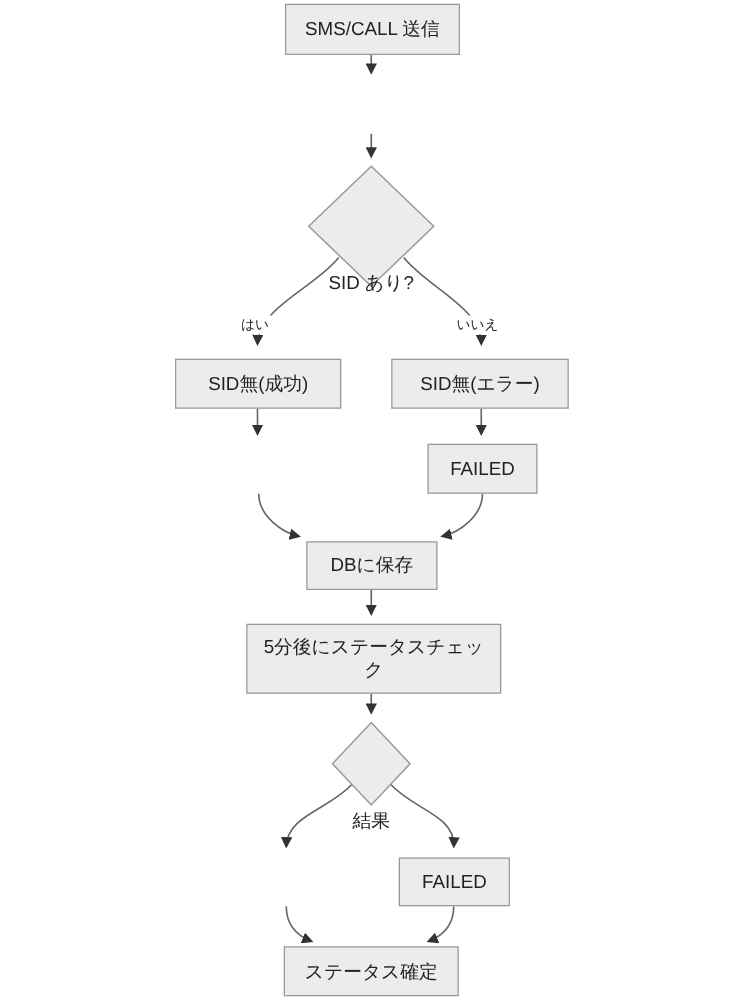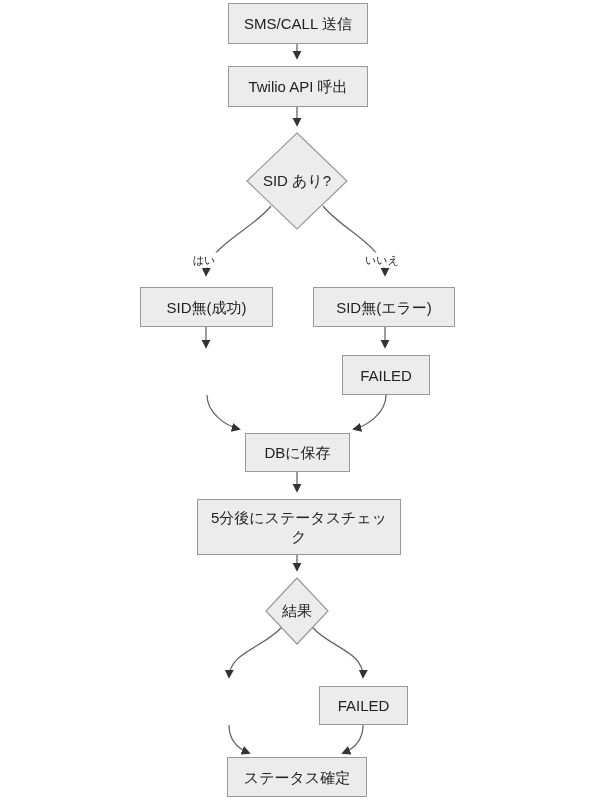--- a/index.html
+++ b/index.html
@@ -51,20 +51,21 @@
     text-align: center;
     padding: 2px 8px;
   }
   .diamond-label {
     position: absolute;
     color: var(--text);
     font-size: 15px;
     text-align: center;
     transform: translate(-50%, -50%);
     white-space: nowrap;
+    margin-top: 46px;
   }
   .edge-label {
     position: absolute;
     color: var(--text);
     font-size: 11px;
     transform: translate(-50%, -50%);
     background: var(--bg);
     padding: 0 2px;
     white-space: nowrap;
   }
@@ -94,21 +95,20 @@
     <path class="edge" d="M282,627 C263,648 230,652 229,677" marker-end="url(#arrow)"></path>
     <path class="edge" d="M312,627 C331,648 364,652 363,677" marker-end="url(#arrow)"></path>
     <path class="edge" d="M229,725 C229,741 239,749 249,753" marker-end="url(#arrow)"></path>
     <path class="edge" d="M363,725 C363,741 353,749 343,753" marker-end="url(#arrow)"></path>
 
     <polygon class="diamond" points="297,133 347,181 297,229 247,181"></polygon>
     <polygon class="diamond" points="297,578 328,611 297,644 266,611"></polygon>
   </svg>
 
   <div class="node" style="left:228px; top:3px;   width:140px; height:41px;">SMS/CALL 送信</div>
-  <div class="node" style="left:228px; top:66px;  width:140px; height:41px;">Twilio API 呼出</div>
 
   <div class="diamond-label" style="left:297px; top:181px;">SID あり?</div>
 
   <div class="edge-label" style="left:204px; top:260px;">はい</div>
   <div class="edge-label" style="left:382px; top:260px;">いいえ</div>
 
   <div class="node" style="left:140px; top:287px; width:133px; height:40px;">SID無(成功)</div>
   <div class="node" style="left:313px; top:287px; width:142px; height:40px;text-align:center;">SID無(エラー)</div>
 
   <div class="node" style="left:342px; top:355px; width:88px;  height:40px;">FAILED</div>

